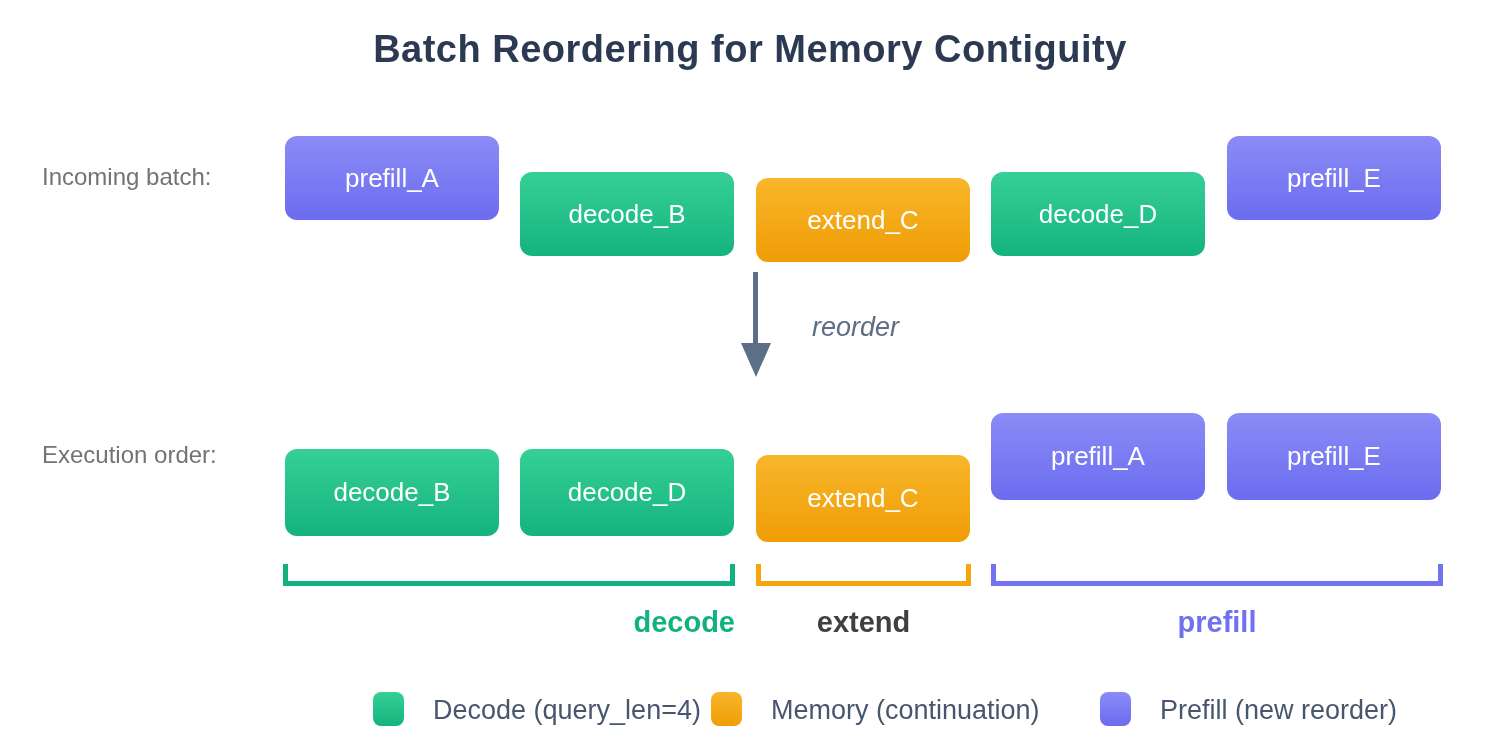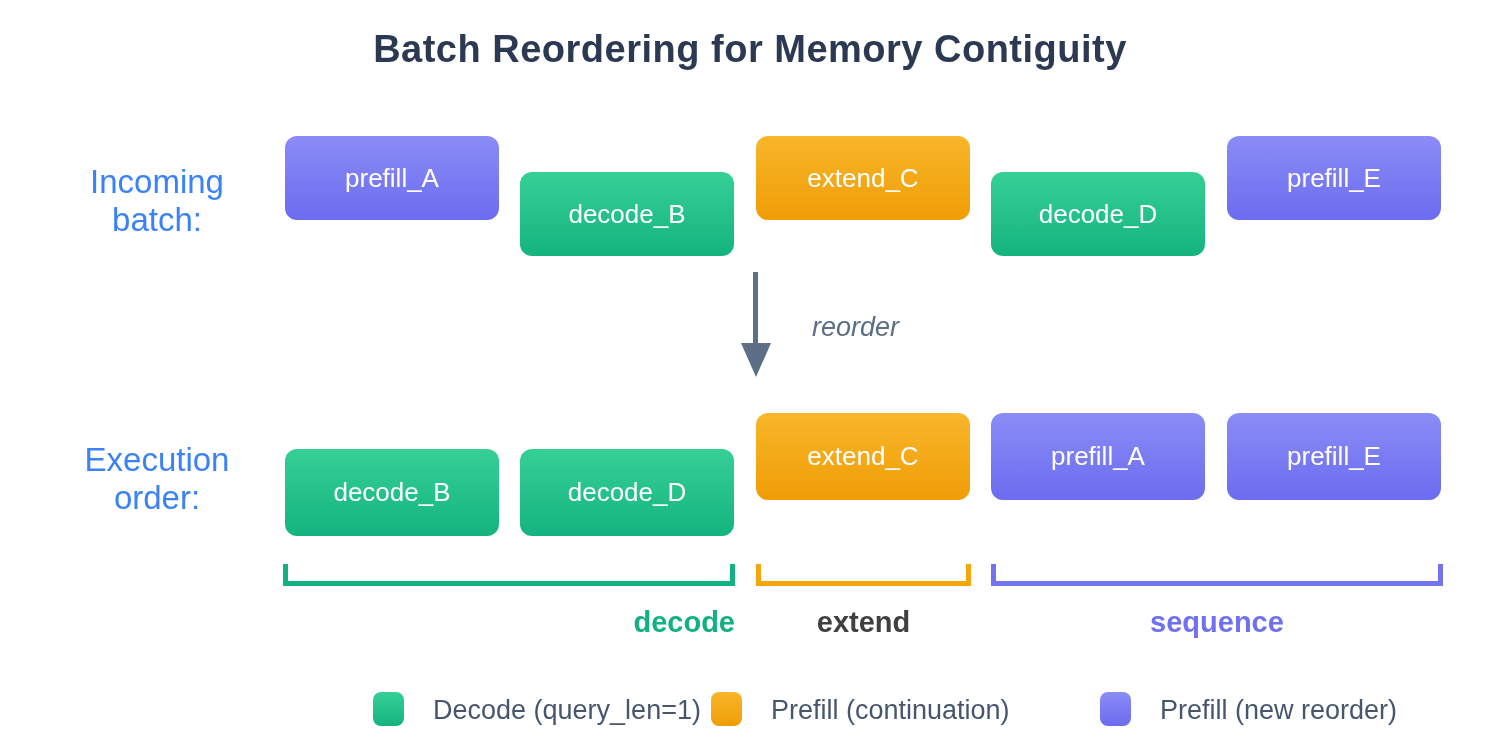--- a/index.html
+++ b/index.html
@@ -10,35 +10,35 @@
     font-family:"Liberation Sans","DejaVu Sans",sans-serif;
     overflow:hidden;
   }
   .title{
     position:absolute;left:0;top:28px;width:1500px;
     text-align:center;
     font-size:38px;font-weight:bold;
     color:#2b3a52;letter-spacing:0.5px;
   }
   .row-label{
-    position:absolute;width:230px;text-align:center;
-    font-size:33px;color:#3b82f6;
+    position:absolute;width:230px;text-align:left;
+    font-size:24px;color:#737373;
   }
   .row-label.incoming{left:42px;top:163px;}
   .row-label.execution{left:42px;top:441px;}
   .box{
     position:absolute;width:214px;border-radius:12px;
     display:flex;align-items:center;justify-content:center;
     color:#ffffff;font-size:26px;
   }
   .row1 .box{top:136px;height:84px;}
   .row2 .box{top:413px;height:87px;}
   .box.purple{background:linear-gradient(180deg,#8b8cf6 0%,#6b6cef 100%);text-align:right;}
   .box.green{background:linear-gradient(180deg,#36d096 0%,#14b37f 100%);margin-top:36px;}
-  .box.orange{background:linear-gradient(180deg,#f8b62a 0%,#f09d06 100%);}
+  .box.orange{background:linear-gradient(180deg,#f8b62a 0%,#f09d06 100%);margin-top:42px;}
   .b0{left:285px;} .b1{left:520px;} .b2{left:756px;} .b3{left:991px;} .b4{left:1227px;}
   .arrow-line{
     position:absolute;left:753px;top:272px;width:5px;height:72px;
     background:#5d6e87;
   }
   .arrow-head{
     position:absolute;left:741px;top:343px;width:0;height:0;
     border-left:15px solid transparent;border-right:15px solid transparent;
     border-top:34px solid #5d6e87;
   }
@@ -103,25 +103,25 @@
     <div class="box purple b3">prefill_A</div>
     <div class="box purple b4">prefill_E</div>
   </div>
 
   <div>
     <div class="bracket decode"></div>
     <div class="bracket extend"></div>
     <div class="bracket prefill"></div>
     <div class="group-label decode">decode</div>
     <div class="group-label extend">extend</div>
-    <div class="group-label prefill">sequence</div>
+    <div class="group-label prefill">prefill</div>
   </div>
 
   <div>
     <div class="legend-swatch green"></div>
-    <div class="legend-label green">Decode (query_len=1)</div>
+    <div class="legend-label green">Decode (query_len=4)</div>
     <div class="legend-swatch orange"></div>
-    <div class="legend-label orange">Prefill (continuation)</div>
+    <div class="legend-label orange">Memory (continuation)</div>
     <div class="legend-swatch purple"></div>
     <div class="legend-label purple">Prefill (new reorder)</div>
   </div>
 
 </div>
 
 </body></html>

